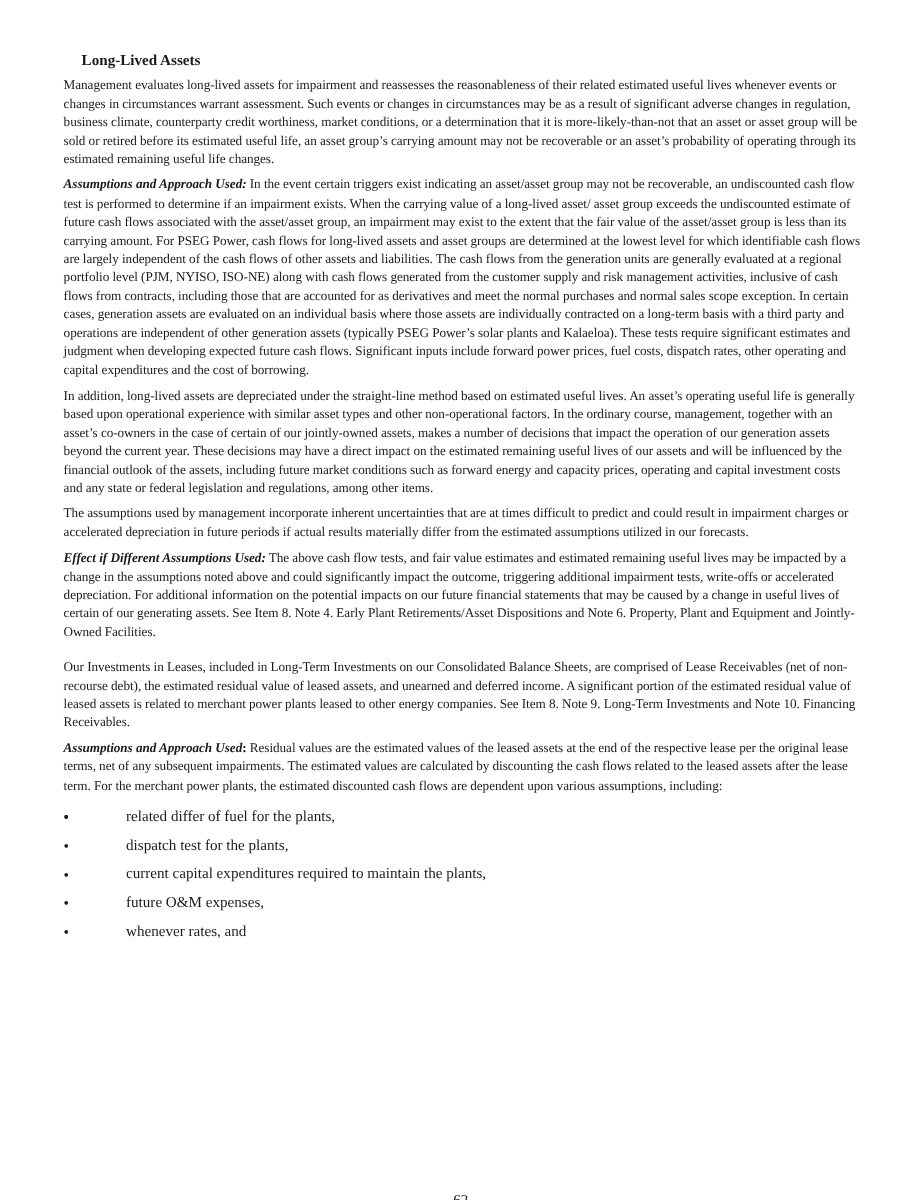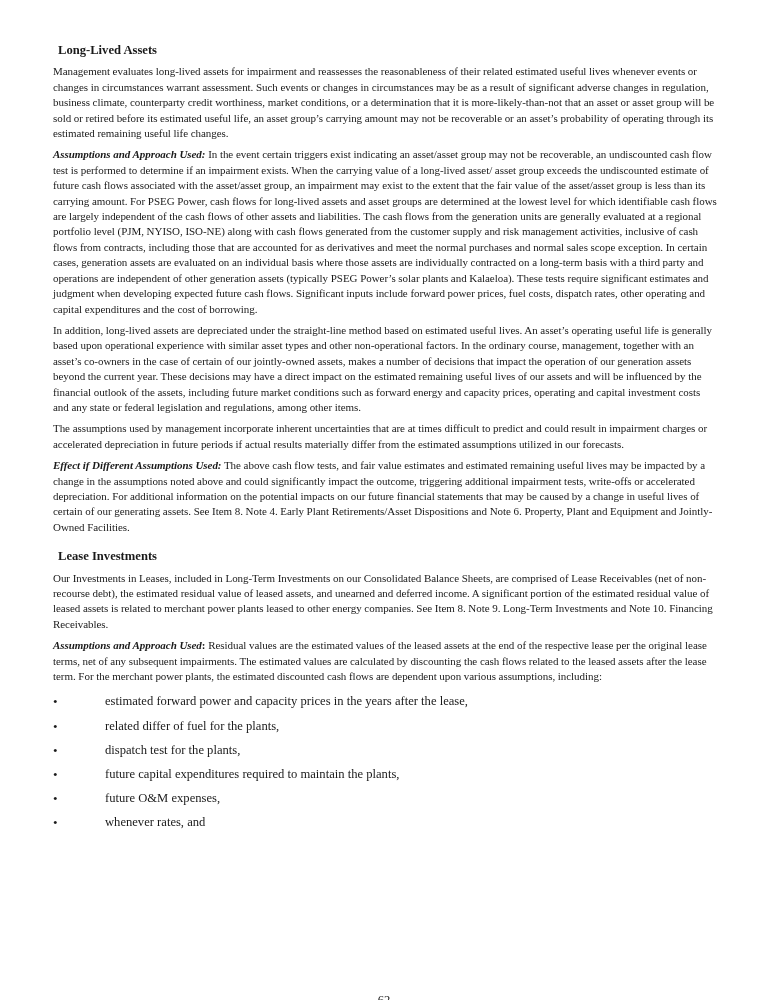--- a/index.html
+++ b/index.html
@@ -4,21 +4,21 @@
   <style>
     html, body { margin: 0; padding: 0; background: #ffffff; }
     body {
       width: 768px; height: 1000px; overflow: hidden; position: relative;
       font-family: "Liberation Serif", "DejaVu Serif", serif;
       color: #1a1a1a;
     }
     .page { position: absolute; left: 53px; top: 43px; width: 665px; }
     .heading {
       font-weight: bold; font-size: 12.6px; line-height: 15.4px;
-      margin: 0 0 6px 5px;
+      margin: 0 0 6px 15px;
     }
     .para {
       font-size: 11px; line-height: 15.4px; margin: 0 0 6px 0;
       text-align: left; letter-spacing: -0.05px;
     }
     .lead { font-weight: bold; font-style: italic; font-family: Liberation Serif, serif; }
     .lead-plain { font-weight: bold; }
     .spacer { height: 8px; }
     ul.bullets { list-style: none; margin: 10px 0 0 0; padding: 0; }
     ul.bullets li {
@@ -45,29 +45,28 @@
   <p class="para"><span class="lead">Assumptions and Approach Used:</span><span> In the event certain triggers exist indicating an asset/asset group may not be recoverable, an undiscounted cash flow test is performed to determine if an impairment exists. When the carrying value of a long-lived asset/ asset group exceeds the undiscounted estimate of future cash flows associated with the asset/asset group, an impairment may exist to the extent that the fair value of the asset/asset group is less than its carrying amount. For PSEG Power, cash flows for long-lived assets and asset groups are determined at the lowest level for which identifiable cash flows are largely independent of the cash flows of other assets and liabilities. The cash flows from the generation units are generally evaluated at a regional portfolio level (PJM, NYISO, ISO-NE) along with cash flows generated from the customer supply and risk management activities, inclusive of cash flows from contracts, including those that are accounted for as derivatives and meet the normal purchases and normal sales scope exception. In certain cases, generation assets are evaluated on an individual basis where those assets are individually contracted on a long-term basis with a third party and operations are independent of other generation assets (typically PSEG Power’s solar plants and Kalaeloa). These tests require significant estimates and judgment when developing expected future cash flows. Significant inputs include forward power prices, fuel costs, dispatch rates, other operating and capital expenditures and the cost of borrowing.</span></p>
 
   <p class="para">In addition, long-lived assets are depreciated under the straight-line method based on estimated useful lives. An asset’s operating useful life is generally based upon operational experience with similar asset types and other non-operational factors. In the ordinary course, management, together with an asset’s co-owners in the case of certain of our jointly-owned assets, makes a number of decisions that impact the operation of our generation assets beyond the current year. These decisions may have a direct impact on the estimated remaining useful lives of our assets and will be influenced by the financial outlook of the assets, including future market conditions such as forward energy and capacity prices, operating and capital investment costs and any state or federal legislation and regulations, among other items.</p>
 
   <p class="para">The assumptions used by management incorporate inherent uncertainties that are at times difficult to predict and could result in impairment charges or accelerated depreciation in future periods if actual results materially differ from the estimated assumptions utilized in our forecasts.</p>
 
   <p class="para"><span class="lead">Effect if Different Assumptions Used:</span><span> The above cash flow tests, and fair value estimates and estimated remaining useful lives may be impacted by a change in the assumptions noted above and could significantly impact the outcome, triggering additional impairment tests, write-offs or accelerated depreciation. For additional information on the potential impacts on our future financial statements that may be caused by a change in useful lives of certain of our generating assets. See Item 8. Note 4. Early Plant Retirements/Asset Dispositions and Note 6. Property, Plant and Equipment and Jointly-Owned Facilities.</span></p>
 
   <div class="spacer"></div>
 
-  <div class="heading">Lease Investments</div>
 
   <p class="para">Our Investments in Leases, included in Long-Term Investments on our Consolidated Balance Sheets, are comprised of Lease Receivables (net of non-recourse debt), the estimated residual value of leased assets, and unearned and deferred income. A significant portion of the estimated residual value of leased assets is related to merchant power plants leased to other energy companies. See Item 8. Note 9. Long-Term Investments and Note 10. Financing Receivables.</p>
 
   <p class="para"><span class="lead">Assumptions and Approach Used</span><span class="lead-plain">:</span><span> Residual values are the estimated values of the leased assets at the end of the respective lease per the original lease terms, net of any subsequent impairments. The estimated values are calculated by discounting the cash flows related to the leased assets after the lease term. For the merchant power plants, the estimated discounted cash flows are dependent upon various assumptions, including:</span></p>
 
   <ul class="bullets">
-    <li><span class="dot">•</span><span>estimated forward power and capacity prices in the years after the lease,</span></li>
+    <li><span class="dot">•</span></li>
     <li><span class="dot">•</span><span>related differ of fuel for the plants,</span></li>
     <li><span class="dot">•</span><span>dispatch test for the plants,</span></li>
-    <li><span class="dot">•</span><span>future capital expenditures required to maintain the plants,</span></li>
+    <li><span class="dot">•</span><span>current capital expenditures required to maintain the plants,</span></li>
     <li><span class="dot">•</span><span>future O&amp;M expenses,</span></li>
     <li><span class="dot">•</span><span>whenever rates, and</span></li>
   </ul>
 </div>
 
 <div class="page-number">62</div>
 
 </body></html>

